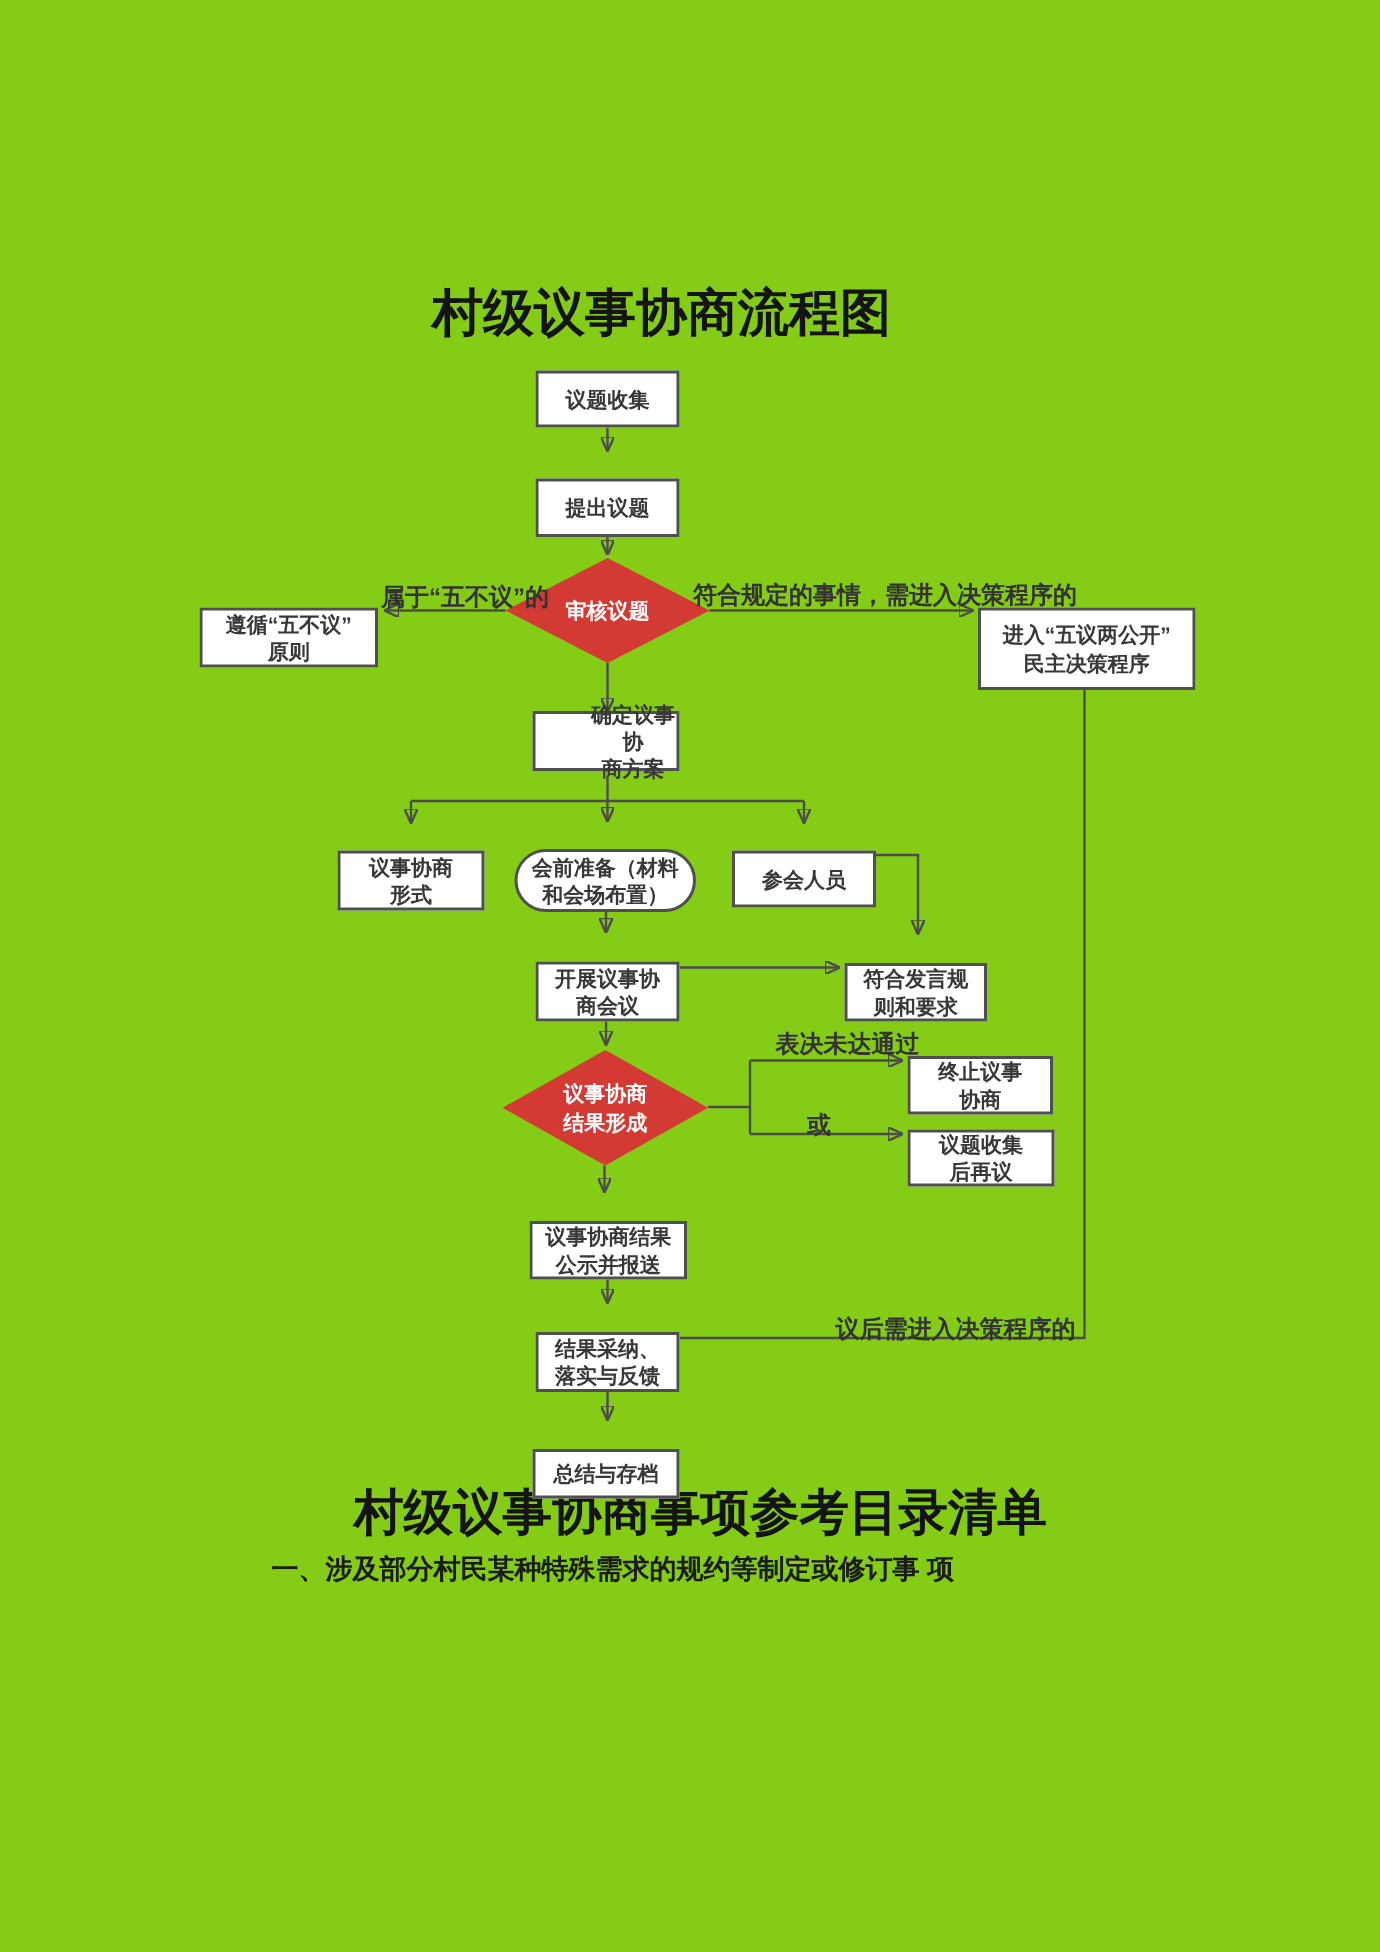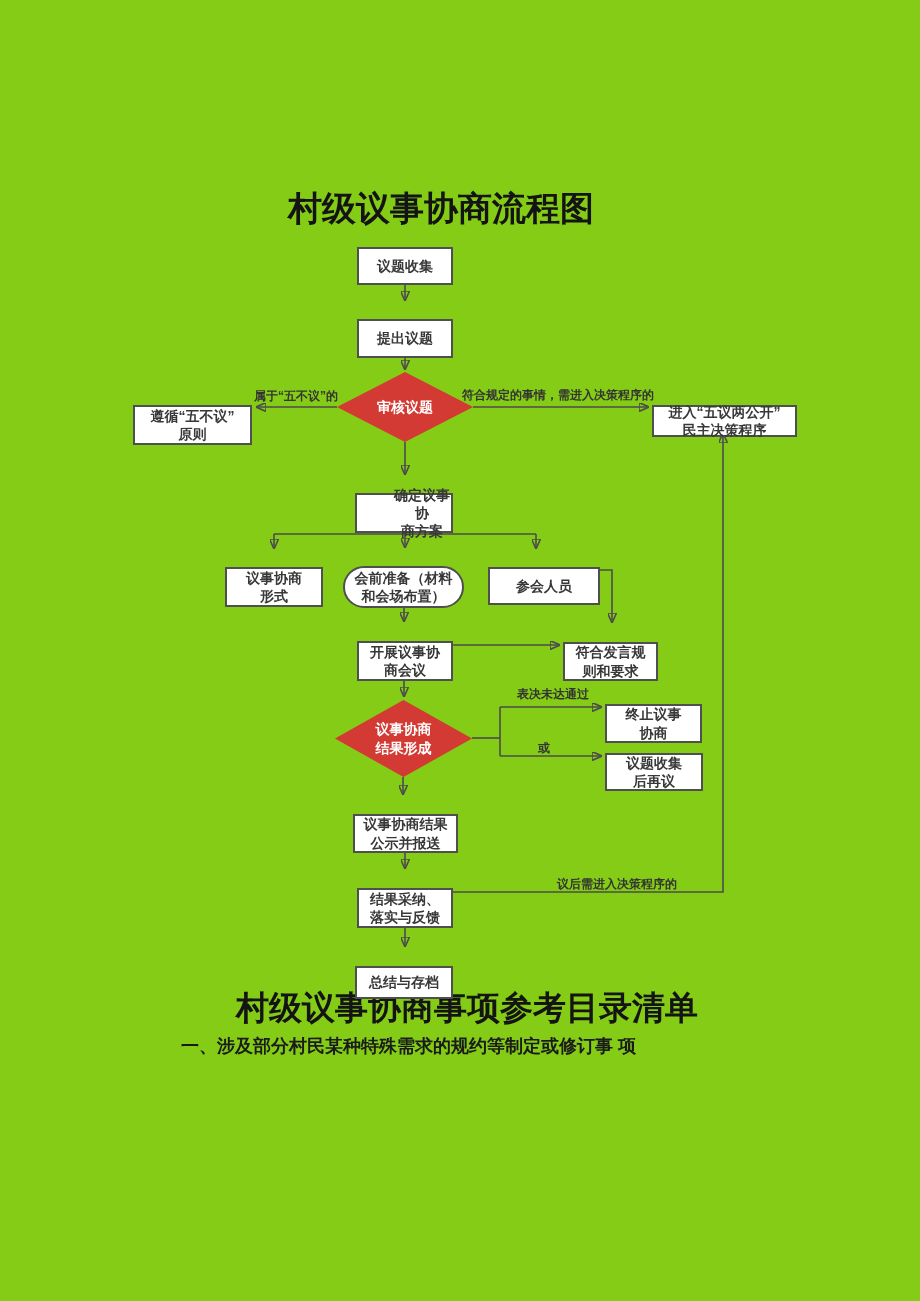--- a/index.html
+++ b/index.html
@@ -41,37 +41,37 @@
     background:#d23a33;
     display:flex;align-items:center;justify-content:center;
     text-align:center;
     font-size:14px;font-weight:bold;color:#ffffff;
     line-height:1.3;
     white-space:pre-line;
     z-index:2;
   }
   .edge-label{
     position:absolute;
-    font-size:12px;font-weight:bold;color:#333333;
+    font-size:16px;font-weight:bold;color:#333333;
     white-space:nowrap;
     z-index:3;
   }
   svg.connectors{position:absolute;left:0;top:0;z-index:1;}
   svg.connectors path{stroke:#4c4c4c;stroke-width:1.6;fill:none;}
 
   
   #n-collect      {left:357px;top:231px;width:96px; height:38px;}
   #n-propose      {left:357px;top:303px;width:96px; height:39px;}
   #n-review       {left:337px;top:372px;width:136px;height:70px;}
   #n-fiveno       {left:133px;top:389px;width:119px;height:40px;}
-  #n-enter        {left:652px;top:389px;width:145px;height:32px;}
-  #n-plan         {left:355px;top:477px;width:98px; height:40px;padding-left:36px;}
+  #n-enter        {left:652px;top:389px;width:145px;height:55px;}
+  #n-plan         {left:355px;top:458px;width:98px; height:40px;padding-left:36px;}
   #n-form         {left:225px;top:551px;width:98px; height:40px;}
   #n-prepare      {left:343px;top:550px;width:121px;height:42px;border-radius:21px;}
-  #n-participants {left:488px;top:551px;width:112px; height:38px;text-align:right;}
+  #n-participants {left:488px;top:551px;width:96px; height:38px;text-align:right;}
   #n-meeting      {left:357px;top:625px;width:96px; height:40px;}
   #n-speech       {left:563px;top:626px;width:95px; height:39px;}
   #n-result       {left:335px;top:700px;width:137px;height:77px;}
   #n-terminate    {left:605px;top:688px;width:97px; height:39px;}
   #n-wait         {left:605px;top:737px;width:98px; height:38px;}
   #n-publicize    {left:353px;top:798px;width:105px;height:39px;}
   #n-adopt        {left:357px;top:872px;width:96px; height:40px;}
   #n-archive      {left:355px;top:950px;width:98px; height:33px;}
 
   #lbl-fiveno      {left:254px;top:388px;}

